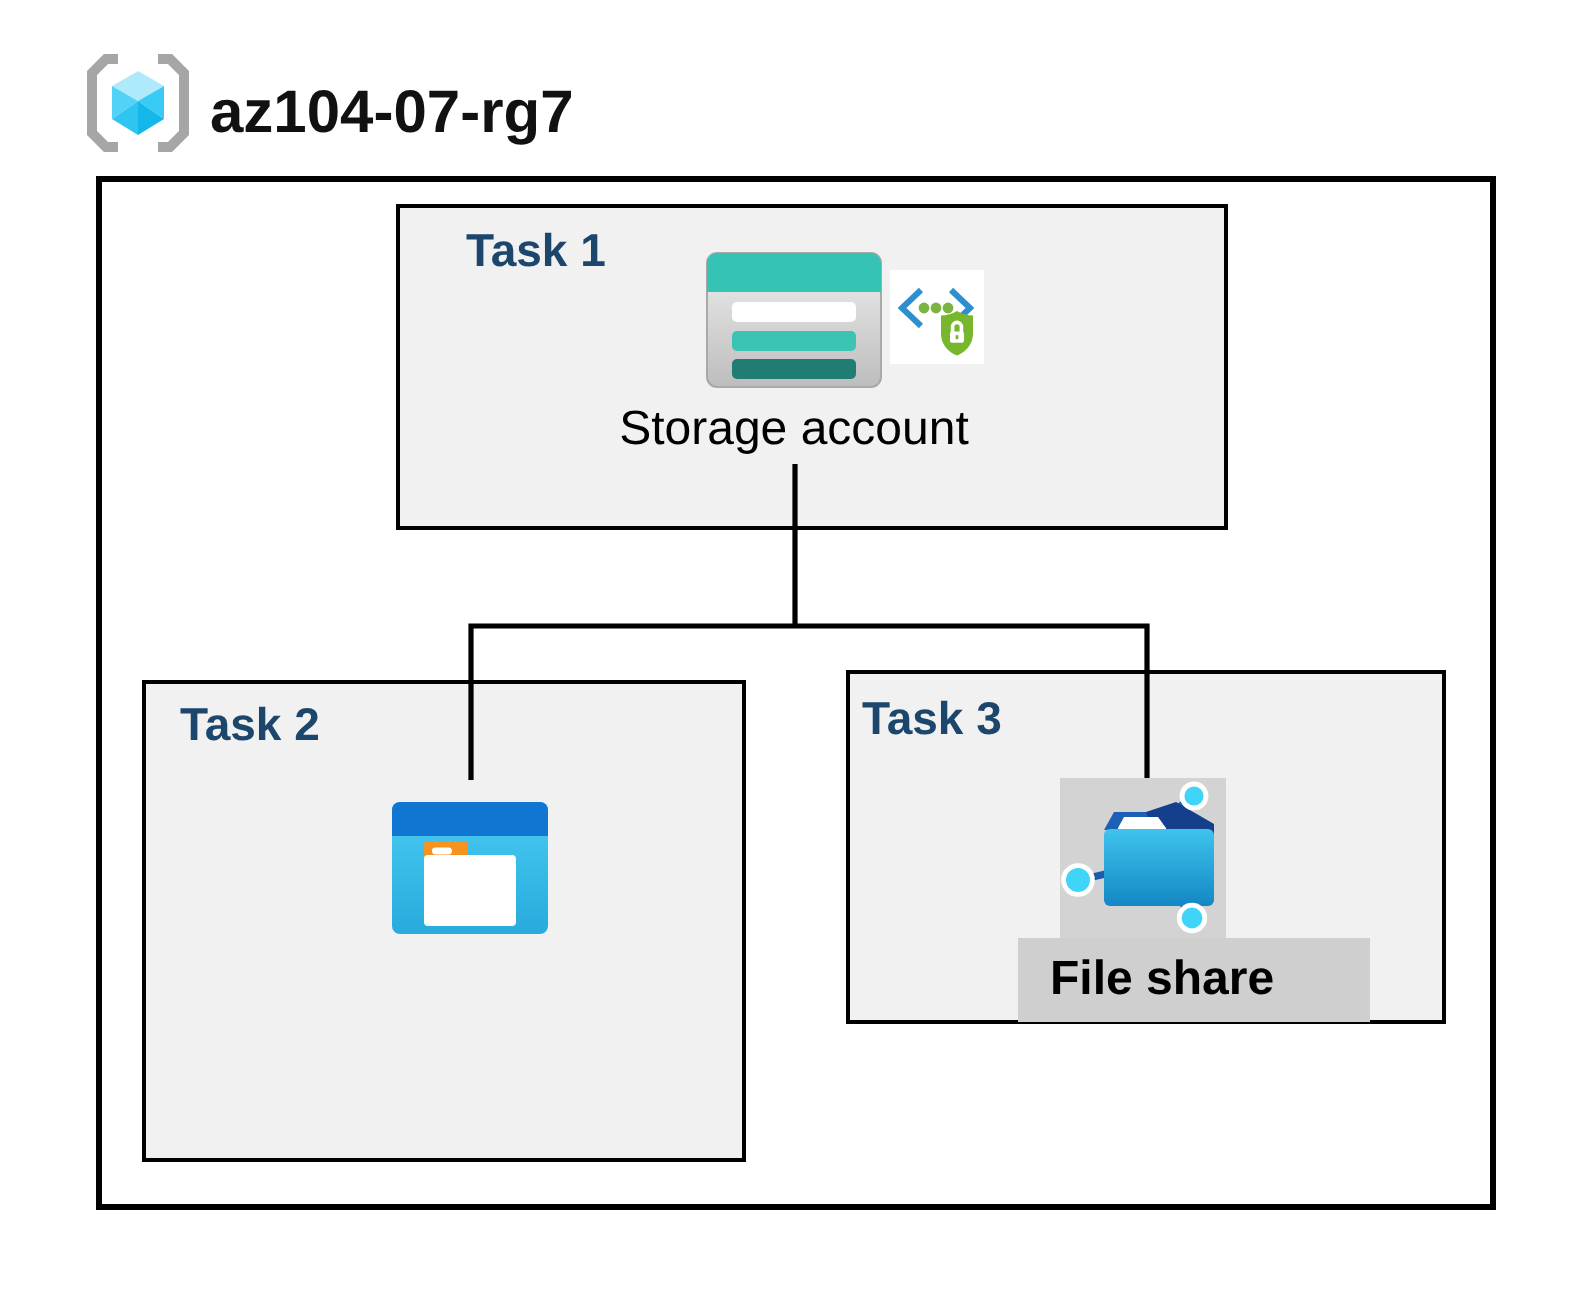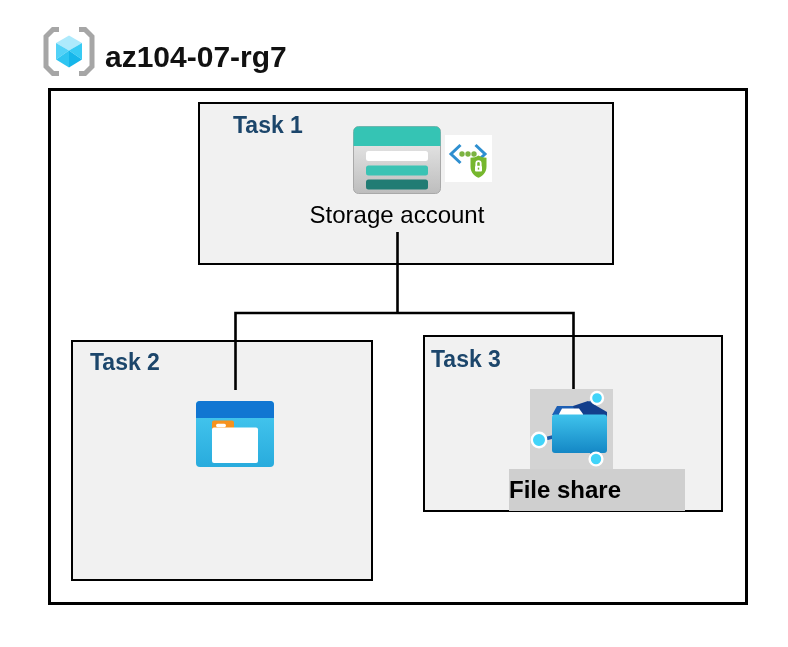--- a/index.html
+++ b/index.html
@@ -63,20 +63,21 @@
     z-index: 4; white-space: nowrap;
   }
   .fs-select-box { left: 530px; top: 389px; width: 83px; height: 80px; background: #d3d3d3; z-index: 2; }
   .fs-icon { left: 0; top: 0; width: 83px; height: 80px; }
   .fs-label-bar {
     left: 509px; top: 469px; width: 176px; height: 42px;
     background: #cfcfcf; z-index: 4;
     display: flex; align-items: center;
   }
   .fs-label {
+    padding-left: 16px;
     font-size: 24px; font-weight: 700; color: #000000; white-space: nowrap;
   }
 </style>
 </head>
 <body>
 
 <div class="canvas">
 
   <svg class="abs rg-icon" viewBox="0 0 52 50">
     <path d="M16 3 H10 L3 10 V40 L10 47 H16" fill="none" stroke="#a6a6a6" stroke-width="5"></path>

